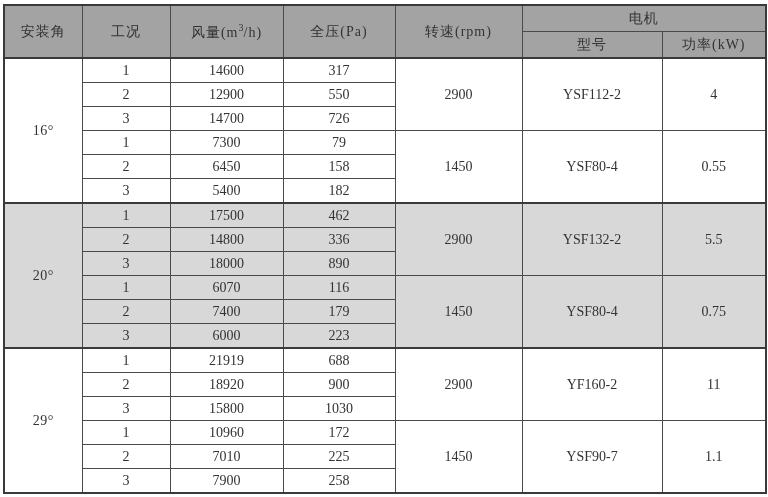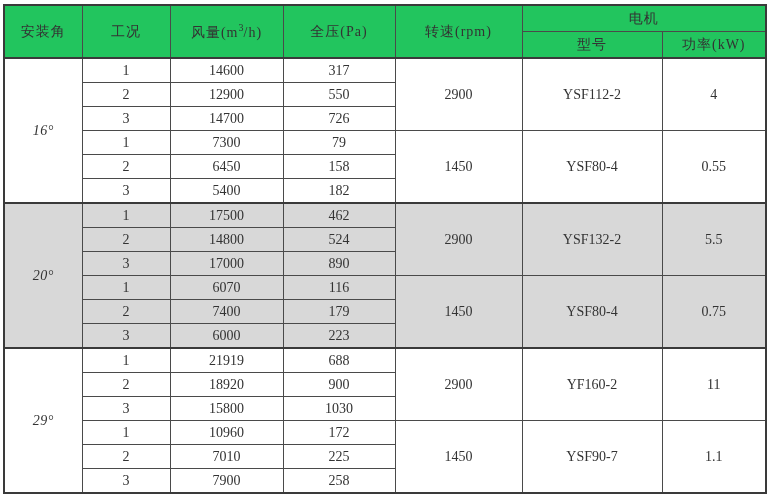--- a/index.html
+++ b/index.html
@@ -30,21 +30,21 @@
     border: 1px solid #4a4a4a;
     text-align: center;
     vertical-align: middle;
     font-size: 14px;
     font-weight: normal;
     padding: 0;
     overflow: hidden;
     white-space: nowrap;
   }
   thead th {
-    background: #22c55e;
+    background: #a3a3a3;
     height: 25px;
     letter-spacing: 1px;
   }
   thead {
     border-bottom: 2px solid #3a3a3a;
   }
   thead sup {
     font-size: 10px;
     letter-spacing: 0;
   }
@@ -53,21 +53,20 @@
     background: #ffffff;
   }
   tbody tr.shaded td {
     background: #d8d8d8;
   }
   tbody tr.group-start td {
     border-top: 2px solid #3a3a3a;
   }
   td.angle-cell {
     letter-spacing: 0.5px;
-    font-style: italic;
   }
 </style>
 </head>
 <body>
 
 <div class="table-wrap">
   <table>
     <colgroup>
       <col style="width:78px">
       <col style="width:88px">
@@ -134,25 +133,25 @@
           <td>1</td>
           <td>17500</td>
           <td>462</td>
           <td rowspan="3">2900</td>
           <td rowspan="3">YSF132-2</td>
           <td rowspan="3">5.5</td>
         </tr>
         <tr class="shaded">
           <td>2</td>
           <td>14800</td>
-          <td>524</td>
-        </tr>
-        <tr class="shaded">
-          <td>3</td>
-          <td>17000</td>
+          <td>336</td>
+        </tr>
+        <tr class="shaded">
+          <td>3</td>
+          <td>18000</td>
           <td>890</td>
         </tr>
         <tr class="shaded">
           <td>1</td>
           <td>6070</td>
           <td>116</td>
           <td rowspan="3">1450</td>
           <td rowspan="3">YSF80-4</td>
           <td rowspan="3">0.75</td>
         </tr>

